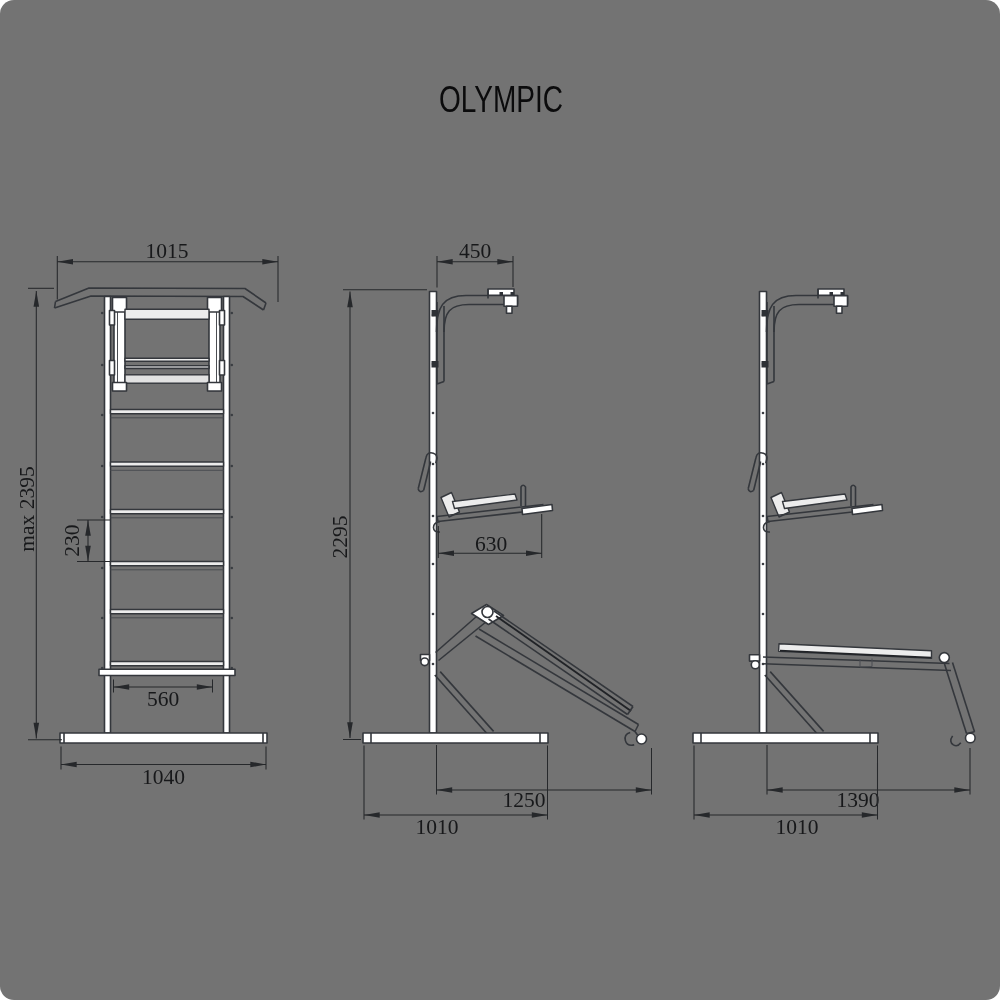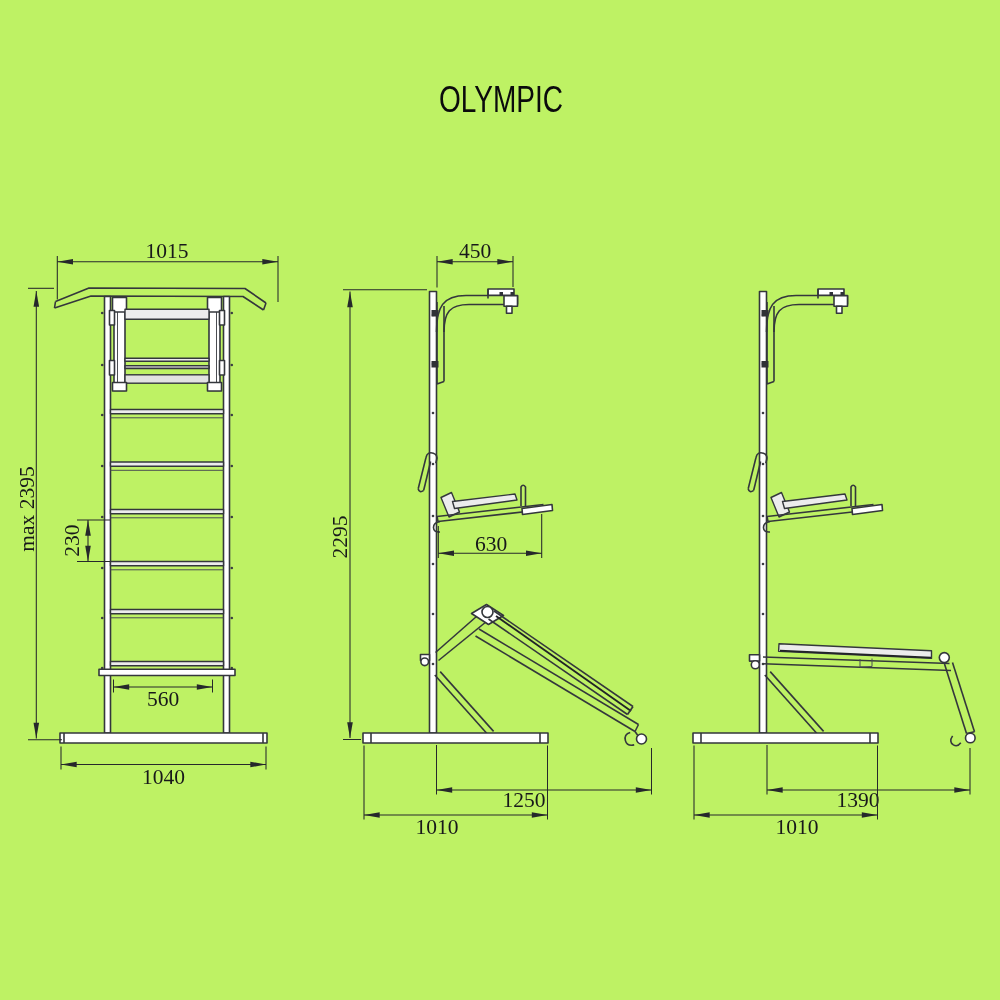--- a/index.html
+++ b/index.html
@@ -1,16 +1,16 @@
 <!DOCTYPE html>
 <html><head>
 <meta charset="utf-8">
 <style>
   html,body{margin:0;padding:0;background:#ffffff;}
-  .stage{position:relative;width:1000px;height:1000px;background:#bef264;overflow:hidden;}
+  .stage{position:relative;width:1000px;height:1000px;background:#737373;overflow:hidden;border-radius:14px;}
   svg{display:block;}
   
   .ln{fill:none;stroke:#34373c;stroke-width:1.6;stroke-linecap:butt;stroke-linejoin:round;}
   .lnthin{fill:none;stroke:#4a4d52;stroke-width:1;}
   .lnacc{fill:none;stroke:#212327;stroke-width:1.9;}
   .wfill{fill:#ffffff;stroke:#34373c;stroke-width:1.6;stroke-linejoin:round;}
   .gfill{fill:#ececec;stroke:#34373c;stroke-width:1.4;stroke-linejoin:round;}
   .g2fill{fill:#e2e2e2;stroke:#34373c;stroke-width:1.4;}
   .dark{fill:#2e3136;stroke:none;}
   

